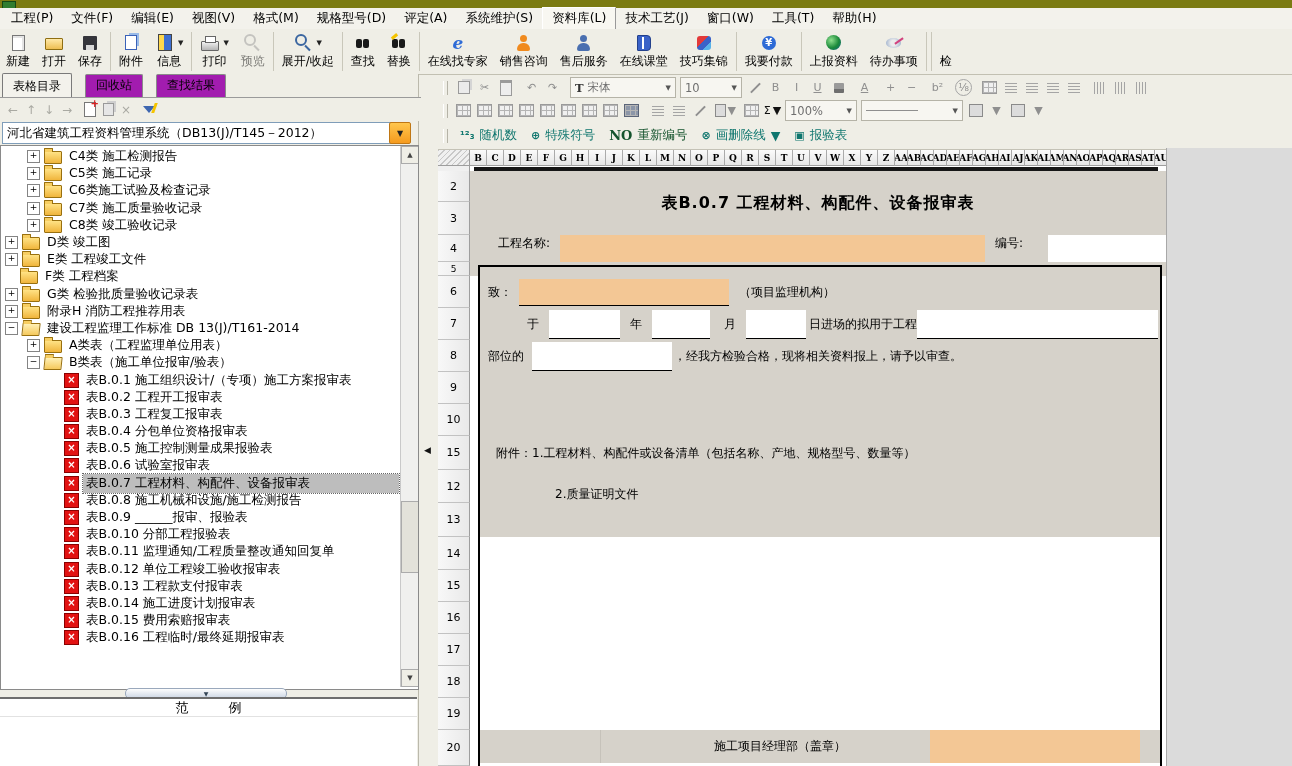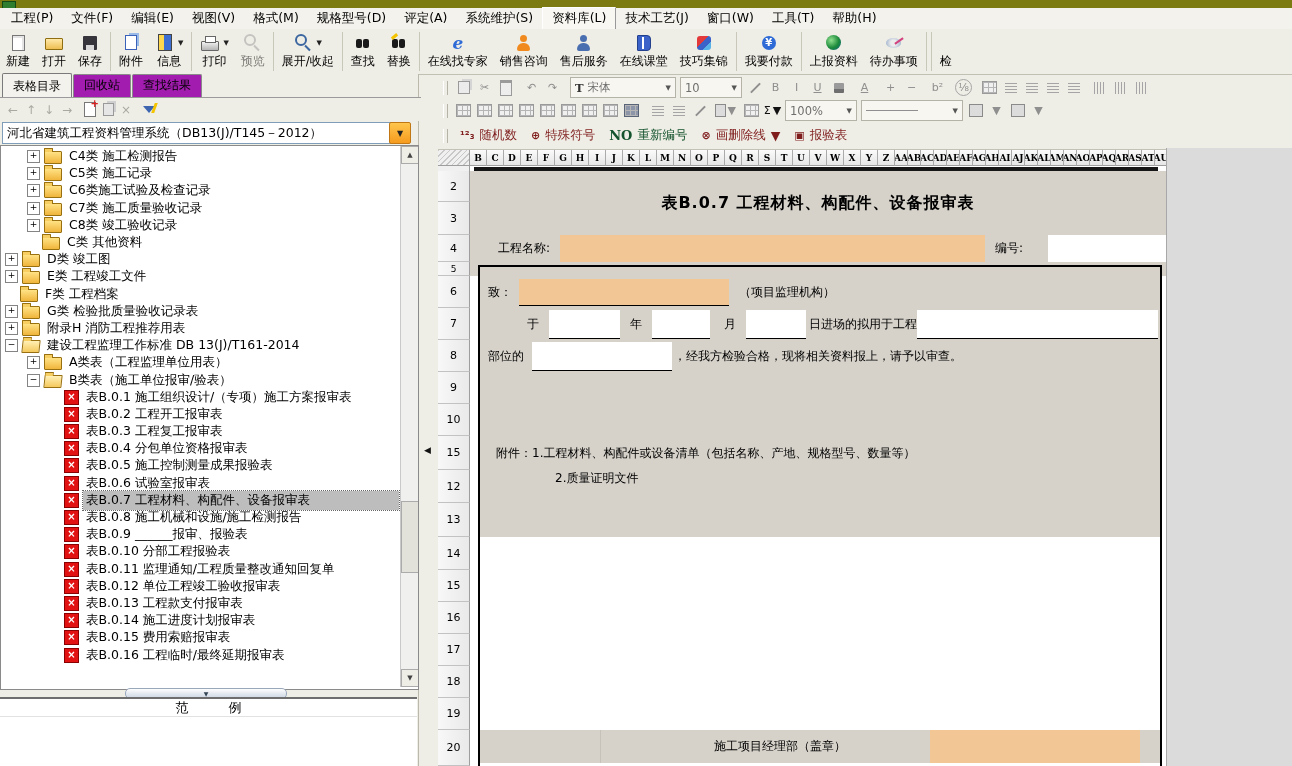--- a/index.html
+++ b/index.html
@@ -45,21 +45,21 @@
   .tic-online-class::before{content:"";width:12px;height:14px;background:#3A62C8;border:1px solid #23418C;border-radius:1px 4px 4px 1px;}
   .tic-online-class::after{content:"";position:absolute;width:2px;height:12px;background:#fff;left:8px;top:3px;}
   .tic-tips::before{content:"";width:14px;height:14px;border-radius:3px;background:linear-gradient(135deg,#E23A3A 0 40%,#3A62C8 40% 70%,#58B2E8 70%);}
   .tic-payment::before{content:"¥";width:14px;height:14px;border-radius:50%;background:#2E6BD6;color:#fff;font-size:10px;line-height:14px;text-align:center;font-weight:bold;}
   .tic-upload::before{content:"";width:15px;height:15px;border-radius:50%;background:radial-gradient(circle at 35% 35%,#8FE08F,#1B8A3A 55%,#0E5F8A);}
   .tic-todo::before{content:"";width:15px;height:10px;border-radius:50%;background:radial-gradient(circle at 50% 50%,#ECECEC 30%,#8FA6C8);}
   .tic-todo::after{content:"";width:10px;height:2px;background:#D2427E;position:absolute;transform:rotate(-35deg);right:0;top:6px;}
   .tic-none{width:4px;}
   
   #sidebar{left:0;top:74px;width:418px;height:692px;background:#EFEEE6;border-right:1px solid #BBB9AC;}
-  #side-tabs{position:absolute;left:0;top:2px;height:21px;display:flex;align-items:flex-end;padding-left:2px;gap:1px;}
+  #side-tabs{position:absolute;left:0;top:2px;height:21px;display:flex;align-items:flex-end;padding-left:2px;gap:13px;}
   .stab{padding:2px 10px 3px 10px;font-size:12px;border:1px solid #8A8A8A;border-bottom:none;background:#a21caf;border-radius:2px 2px 0 0;}
   .stab.active{background:#F3F2EC;position:relative;top:1px;padding-top:4px;border-color:#7A7A7A;}
   #tree-toolbar{position:absolute;left:0;top:23px;width:417px;height:23px;display:flex;align-items:center;border-top:1px solid #9A9A9A;padding-left:4px;background:#EFEEE6;}
   .ttb{width:18px;height:17px;display:flex;align-items:center;justify-content:center;font-size:12px;position:relative;}
   .ttb.dis{color:#A9A9A2;}
   .ttb-addpage::before{content:"";width:10px;height:13px;background:#fff;border:1px solid #777;}
   .ttb-addpage::after{content:"+";position:absolute;top:-3px;right:0;color:#D22;font-weight:bold;font-size:10px;}
   .ttb-pages::before{content:"";width:9px;height:11px;background:#E6E6E6;border:1px solid #999;box-shadow:3px -3px 0 -1px #CFCFCF;}
   .ttb-funnel::before{content:"";width:0;height:0;border-left:6px solid transparent;border-right:6px solid transparent;border-top:7px solid #3E66B0;}
   .ttb-funnel::after{content:"";position:absolute;right:2px;top:2px;width:3px;height:10px;background:#F5C400;transform:skewX(-20deg);}
@@ -101,60 +101,60 @@
   .k-lines{width:12px;height:10px;background:repeating-linear-gradient(#A5A5A5 0 1px,transparent 1px 3px);}
   .k-vlines{width:11px;height:12px;background:repeating-linear-gradient(90deg,#A5A5A5 0 1px,transparent 1px 3px);}
   .k-swatch{width:12px;height:11px;background:#DCDCDC;border:1px solid #8A8A8A;}
   .k-pen{width:12px;height:12px;position:relative;}
   .k-pen::before{content:"";position:absolute;width:13px;height:2px;background:#8F8F8F;transform:rotate(-45deg);top:5px;}
   .k-ink{width:10px;height:10px;background:linear-gradient(#9A9A9A 60%,#6E6E6E 60%);border-radius:1px;}
   .fsel{height:19px;background:#F7F6F1;border:1px solid #B5B3A7;display:flex;align-items:center;font-size:11.5px;color:#6F6F6F;padding:0 4px;gap:4px;margin:0 2px;flex:0 0 auto;white-space:nowrap;}
   .fsel .ddv{font-size:7px;color:#555;margin-left:auto;}
   .fsel .tpre{font-family:"DejaVu Serif",serif;font-weight:bold;color:#333;}
   .dashline{width:52px;height:0;border-top:1px solid #8F8F8F;}
-  .xbtn{display:flex;align-items:center;gap:5px;padding:2px 7px;font-size:12.5px;color:#7f1d1d;flex:0 0 auto;}
+  .xbtn{display:flex;align-items:center;gap:5px;padding:2px 7px;font-size:12.5px;color:#0f766e;flex:0 0 auto;}
   .xbtn.en{color:#14532d;}
   .xbtn .xic{font-weight:bold;font-size:11px;}
   .xbtn.en .xic{font-size:13px;font-weight:bold;font-family:"DejaVu Serif",serif;}
   
   #col-head{left:438px;top:150px;width:728px;height:16px;display:flex;background:#EFEEE6;}
   #corner-cell{width:32px;height:16px;border-right:1px solid #9E9E9E;border-bottom:1px solid #9E9E9E;background:repeating-linear-gradient(135deg,#C8C8C8 0 1px,transparent 1px 4px),#F0F0F0;box-sizing:border-box;flex:0 0 32px;}
   .colcell{height:16px;box-sizing:border-box;border-right:1px solid #ABABAB;border-bottom:1px solid #9E9E9E;background:linear-gradient(#FBFBFB,#E6E6E6);display:flex;align-items:center;justify-content:center;font-family:"DejaVu Serif",serif;font-weight:bold;font-size:9px;overflow:hidden;flex:0 0 auto;}
   .colcell.s{width:17px;}
   .colcell.d{width:13px;}
   #col-end-block{width:8px;height:12px;background:#161616;margin-top:2px;flex:0 0 8px;}
   #row-gutter{left:438px;top:166px;width:32px;height:600px;background:#EFEEE6;}
   .rowcell{box-sizing:border-box;border-right:1px solid #9E9E9E;border-bottom:1px solid #C2C2C2;background:linear-gradient(90deg,#F8F8F8,#E9E9E9);display:flex;align-items:center;justify-content:center;font-size:11px;overflow:hidden;}
   .rowspacer{box-sizing:border-box;height:5px;border-right:1px solid #9E9E9E;background:#F0F0F0;}
   #right-gray{left:1166px;top:148px;width:126px;height:618px;background:#DBDBDB;border-left:1px solid #A8A8A8;}
   
   #paper{left:470px;top:166px;width:696px;height:600px;background:#fff;overflow:hidden;}
   #paper-topbar{position:absolute;left:4px;top:1px;width:684px;height:4px;background:#161616;}
   .pzone{position:absolute;left:0;width:696px;background:#D6D2CA;}
   #zone-title{top:5px;height:64px;display:flex;align-items:center;justify-content:center;}
   #doc-title{font-size:16px;font-weight:bold;letter-spacing:1px;}
-  #zone-r4{top:69px;height:27px;display:flex;align-items:center;}
+  #zone-r4{top:69px;height:27px;display:flex;align-items:flex-start;}
   #r4-label{margin-left:28px;}
   #r4-orange{position:absolute;left:90px;top:0;width:425px;height:27px;background:#F3C795;}
   #r4-num-label{position:absolute;left:525px;}
   #r4-white{position:absolute;left:578px;top:0;width:118px;height:27px;background:#fff;}
   #zone-r5{top:96px;height:14px;}
   #form-box{position:absolute;left:8px;top:99px;width:684px;height:501px;border:2px solid #000;border-bottom:none;box-sizing:border-box;background:#D6D2CA;}
   .boxrow{position:absolute;left:0;width:680px;display:flex;align-items:center;}
   #box-white-zone{position:absolute;left:0;top:270px;width:680px;height:193px;background:#fff;}
   #box-footer{position:absolute;left:0;top:463px;width:680px;height:33px;background:#D6D2CA;}
   #box-footer .gline{position:absolute;top:0;width:1px;height:33px;background:#C6C2BA;}
   #box-sliver{position:absolute;left:0;top:496px;width:680px;height:3px;background:#fff;}
   #row-to{top:9px;height:32px;}
   #to-orange{width:210px;height:26px;background:#F3C795;border-bottom:1px solid #000;margin-left:7px;}
   #row-date{top:41px;height:32px;}
   .wfield{background:#fff;border-bottom:1px solid #000;height:28px;}
   #row-loc{top:73px;height:32px;}
   #row-att1{top:169px;height:34px;display:flex;align-items:center;}
-  #row-att2{top:203px;height:33px;display:flex;align-items:flex-start;}
+  #row-att2{top:203px;height:33px;display:flex;align-items:flex-end;}
   #row-att3{top:236px;height:34px;display:flex;align-items:center;}
   #footer-label{position:absolute;left:150px;top:0;width:300px;height:33px;display:flex;align-items:center;justify-content:center;}
   #footer-orange{position:absolute;left:450px;top:0;width:210px;height:33px;background:#F3C795;}
   .flabel{white-space:nowrap;}
 </style>
 </head>
 <body>
 
 <div class="abs" id="title-strip">
     <div class="winicon"></div>
@@ -342,25 +342,20 @@
         </div>
         <div class="trow" style="padding-left: 26px;">
           <span class="t-exp">+</span>
           <span class="t-folder"></span>
           <span class="t-label">C7类 施工质量验收记录</span>
         </div>
         <div class="trow" style="padding-left: 26px;">
           <span class="t-exp">+</span>
           <span class="t-folder"></span>
           <span class="t-label">C8类 竣工验收记录</span>
-        </div>
-        <div class="trow" style="padding-left: 26px;">
-          <span class="t-exp empty"></span>
-          <span class="t-folder"></span>
-          <span class="t-label">C类 其他资料</span>
         </div>
         <div class="trow" style="padding-left: 4px;">
           <span class="t-exp">+</span>
           <span class="t-folder"></span>
           <span class="t-label">D类 竣工图</span>
         </div>
         <div class="trow" style="padding-left: 4px;">
           <span class="t-exp">+</span>
           <span class="t-folder"></span>
           <span class="t-label">E类 工程竣工文件</span>

